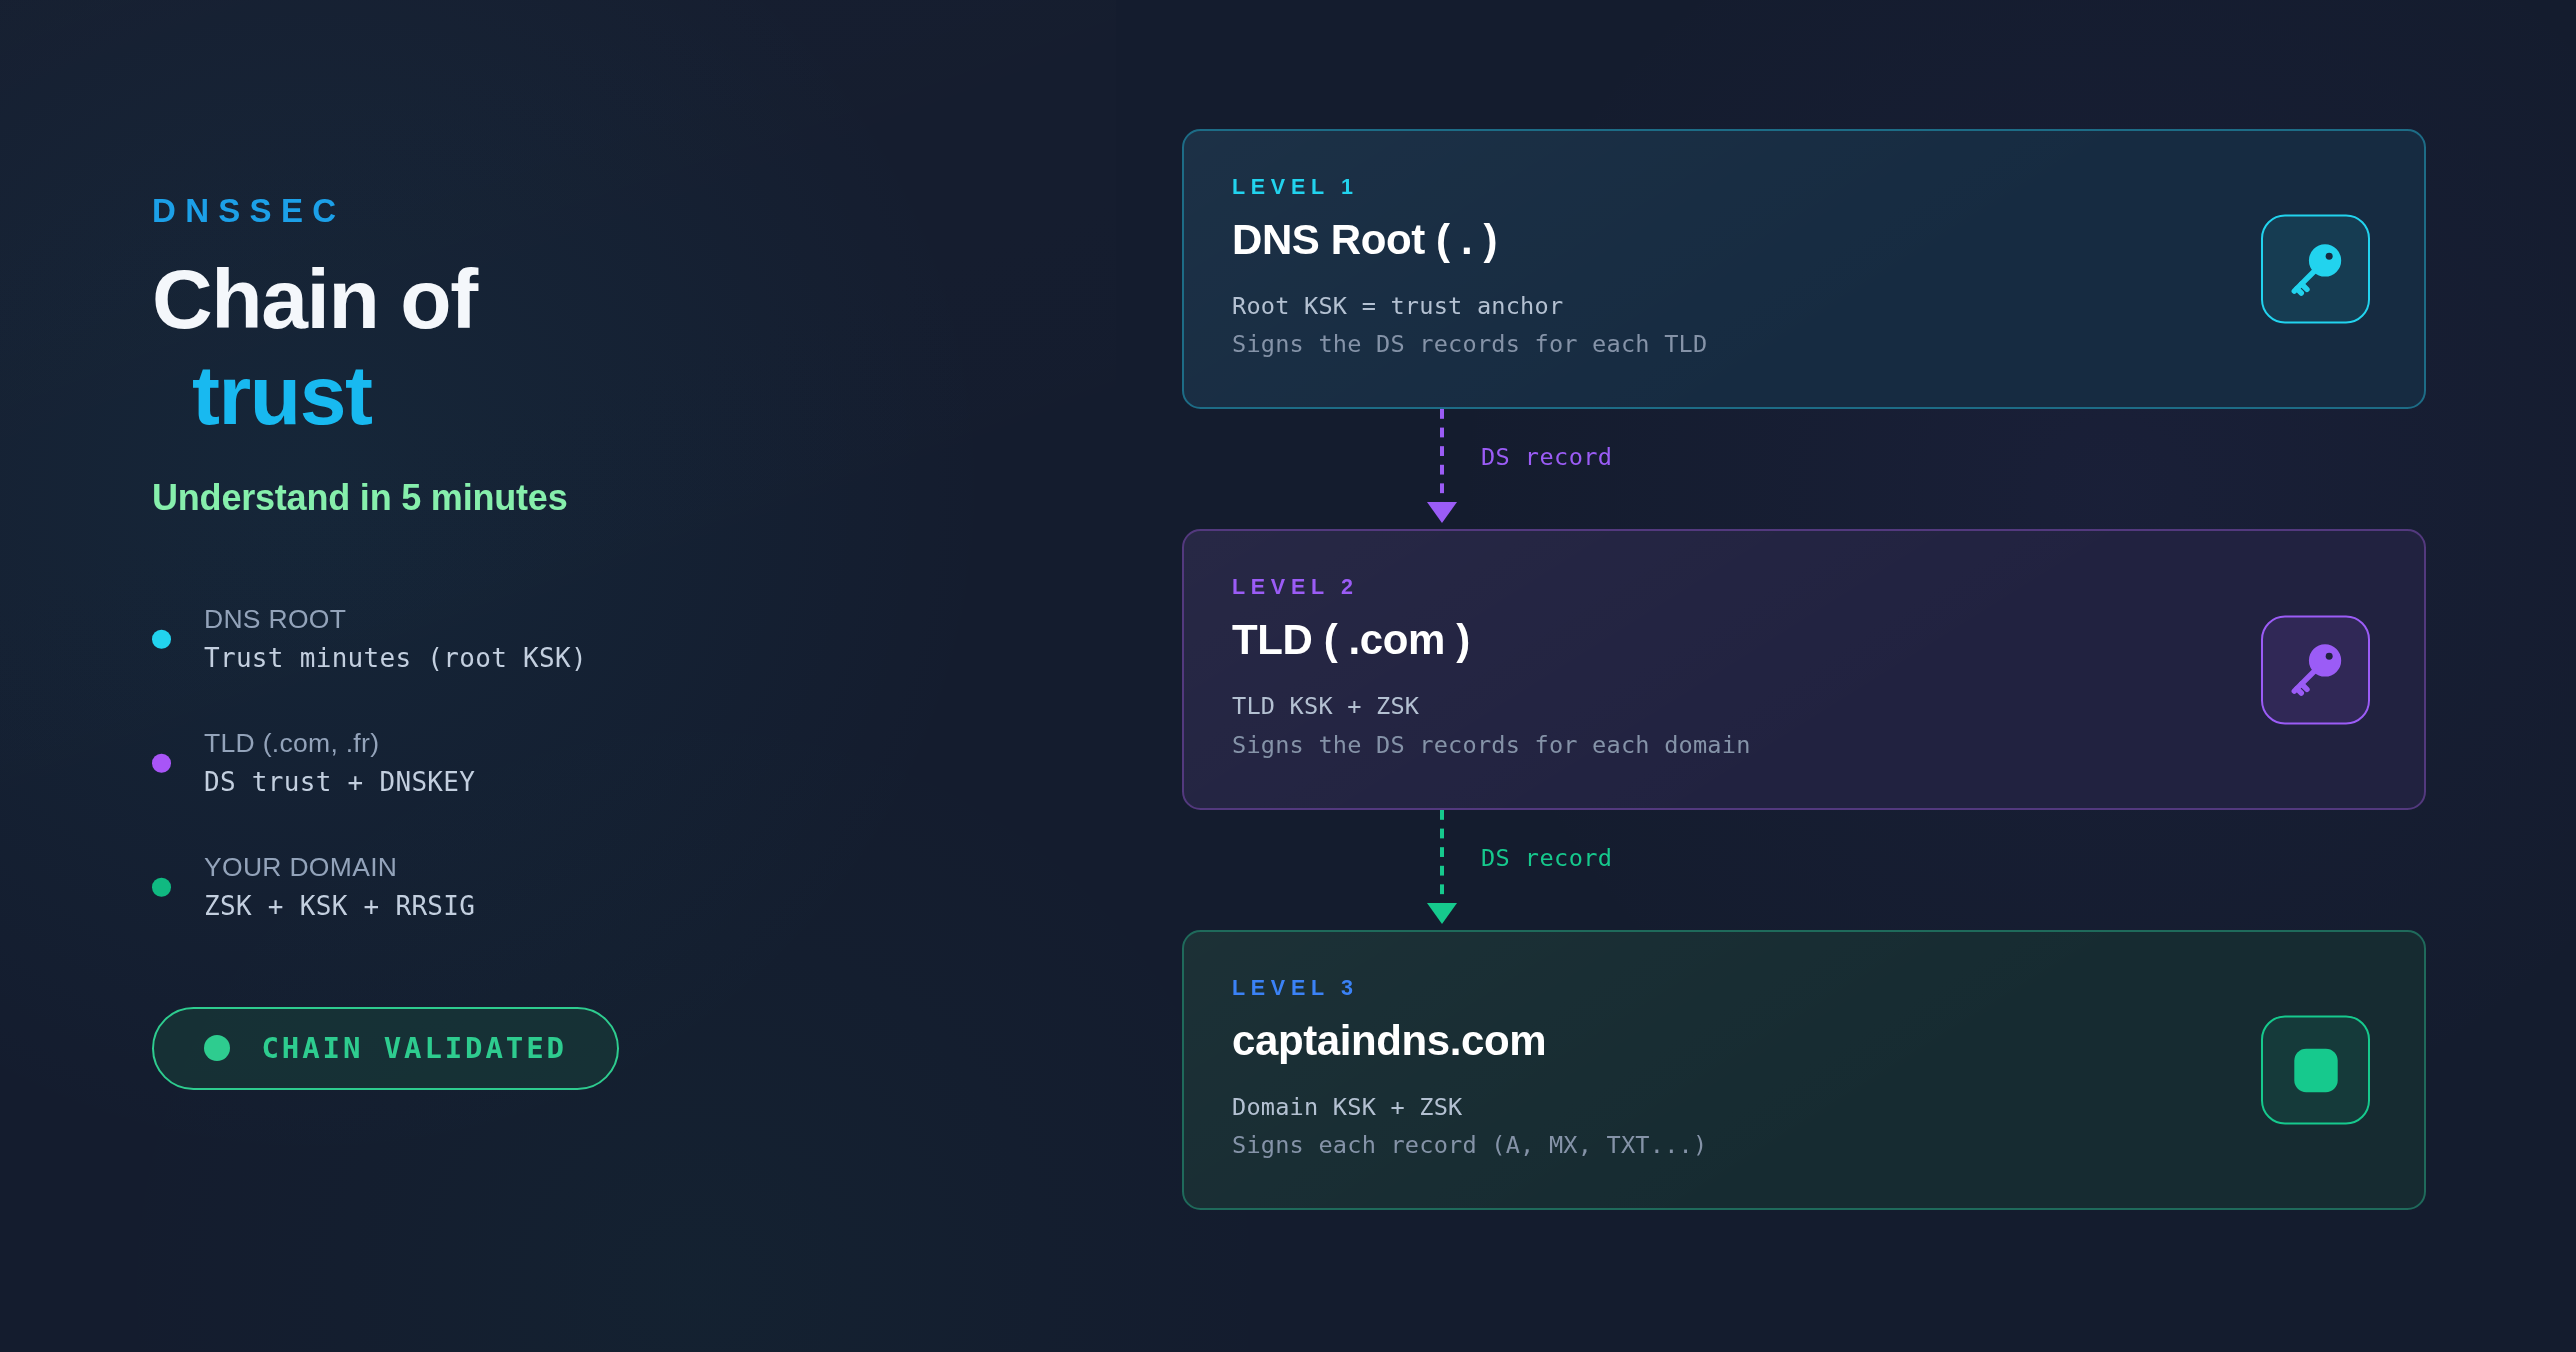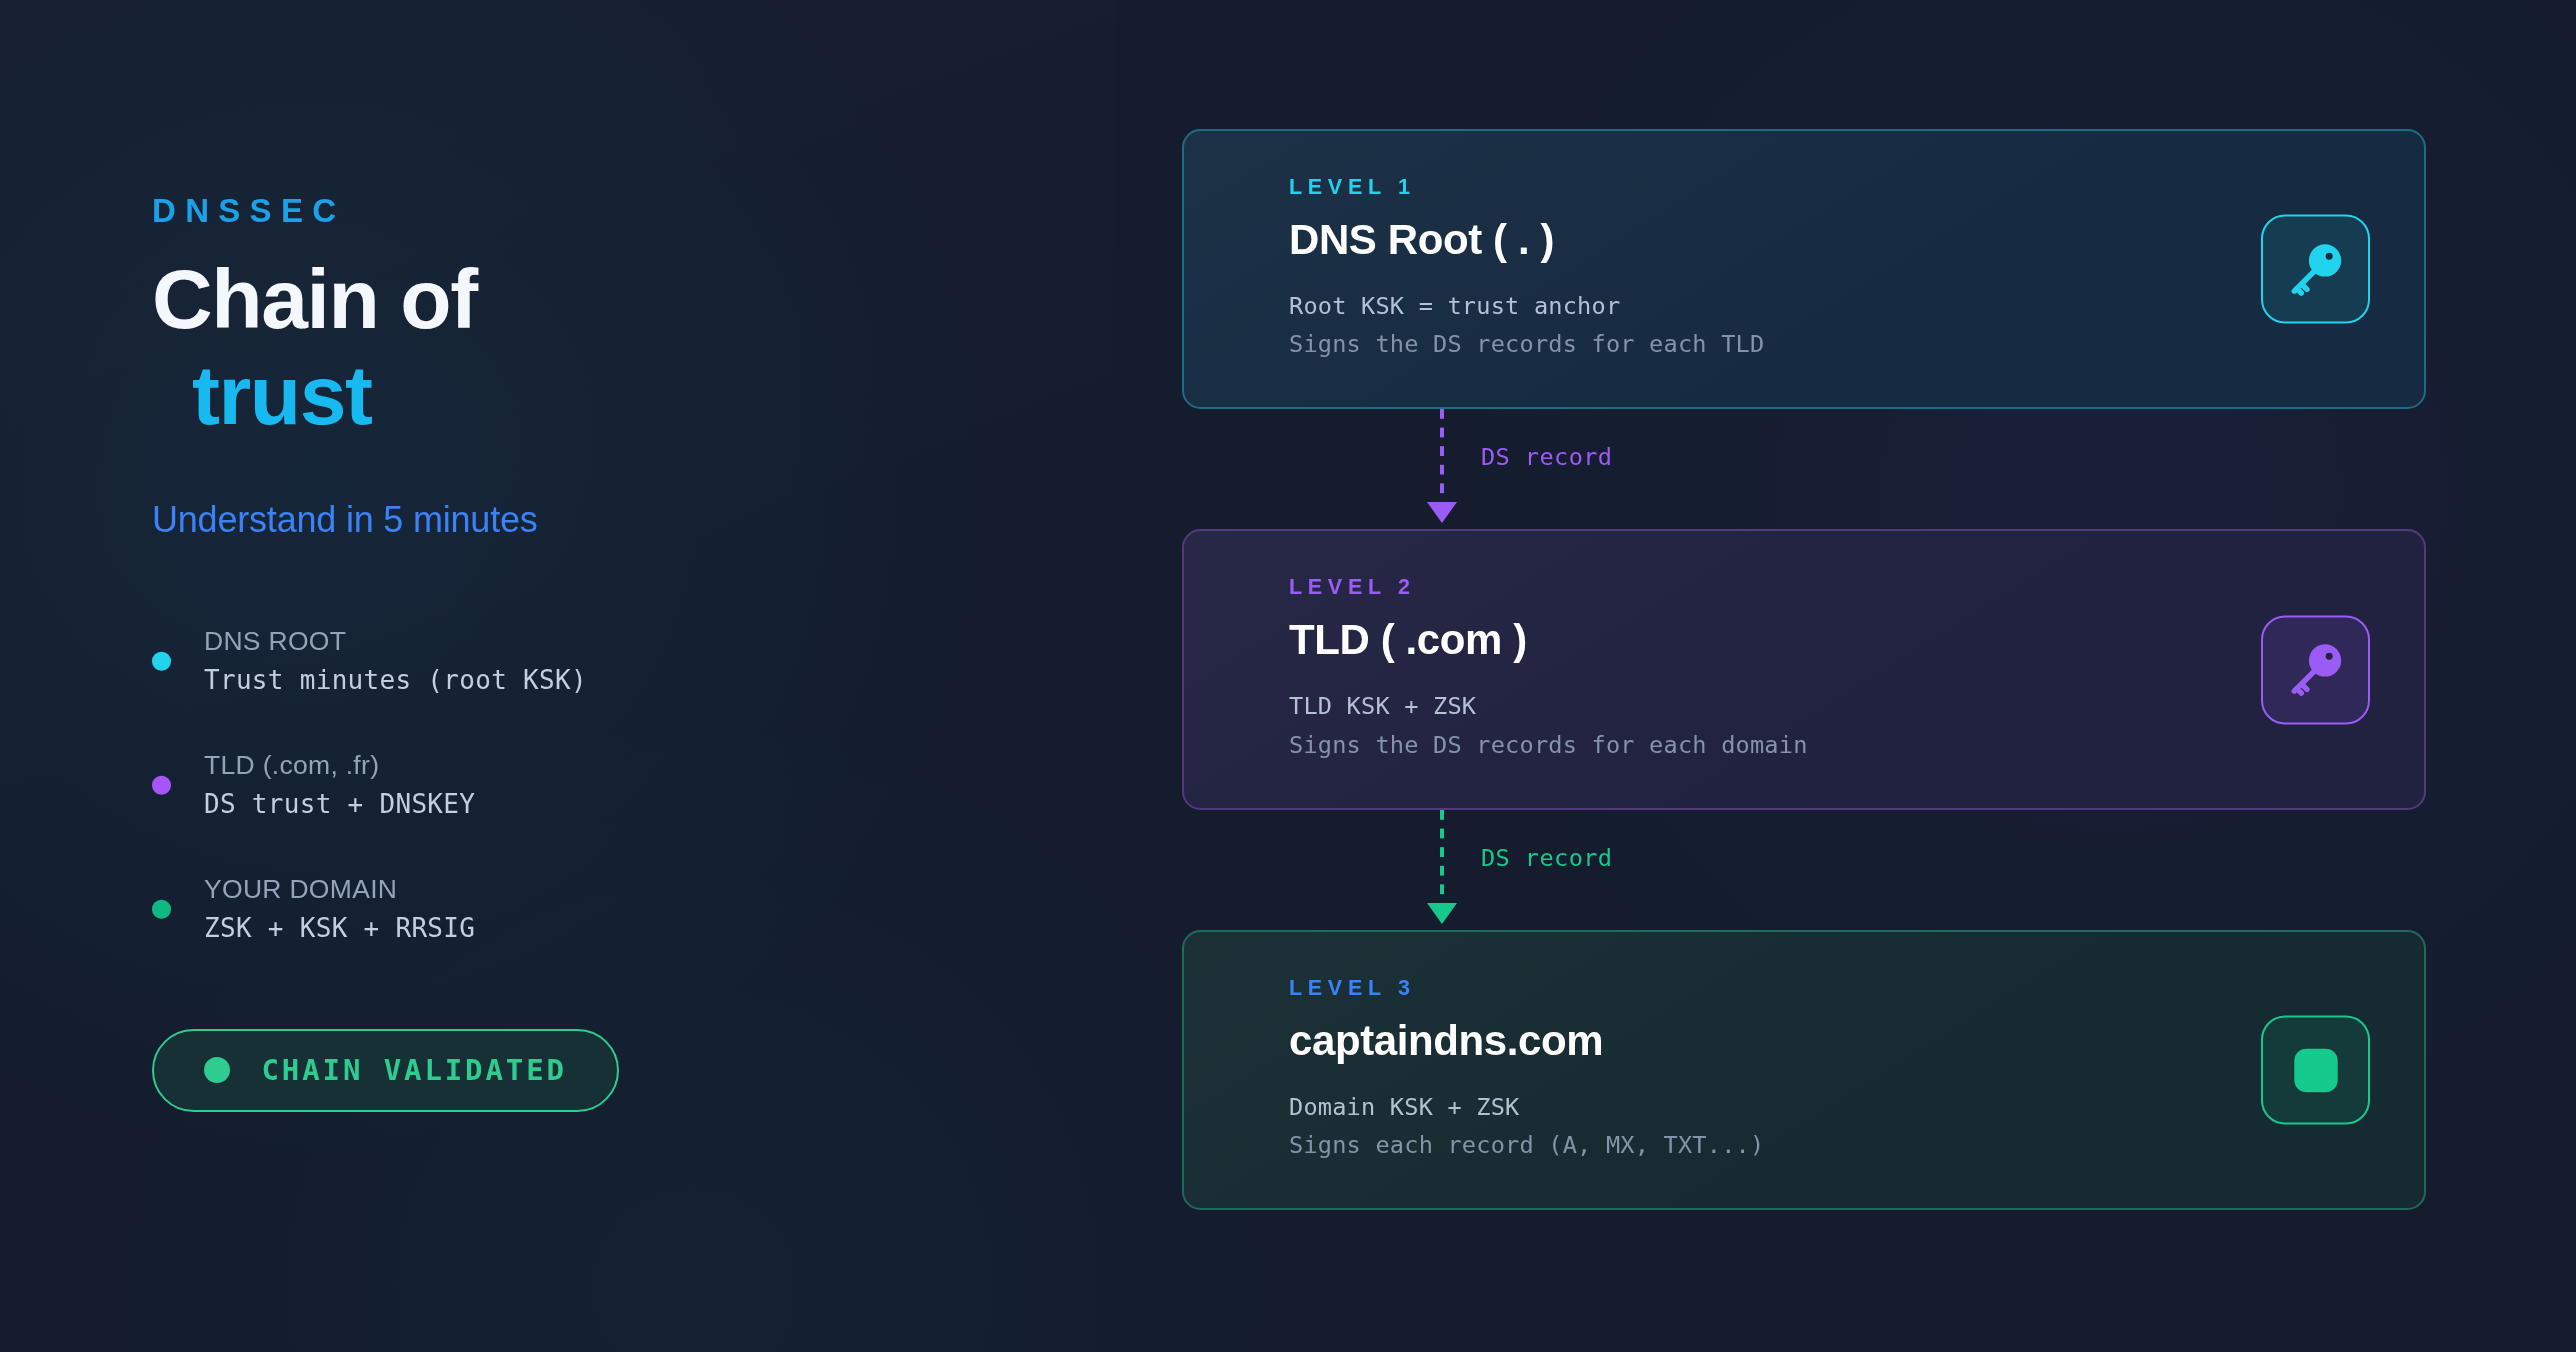--- a/index.html
+++ b/index.html
@@ -45,22 +45,22 @@
     color:#1ca0e8; margin-bottom:24px;
   }
   .headline {
     font-size:84px; font-weight:700; line-height:1.08;
     color:#f4f7fb; letter-spacing:-1.4px;
   }
   .headline .accent {
     display:block; color:#18b9f0; margin-top:5.7px;margin-left:40px;
   }
   .subhead {
-    margin-top:58px; font-size:36px; font-weight:400;
-    color:#3b82f6; letter-spacing:-0.2px;
+    margin-top:36px; font-size:36px; font-weight:700;
+    color:#86efac; letter-spacing:-0.2px;
   }
 
   
   .facts { margin-top:83px; }
   .fact { position:relative; padding-left:52px; margin-bottom:50px; }
   .fact:last-child { margin-bottom:0; }
   .fact .dot {
     position:absolute; left:0; top:50%; transform:translateY(-50%);
     width:18.6px; height:18.6px; border-radius:50%;
   }
@@ -88,21 +88,21 @@
     font-family:"DejaVu Sans Mono", monospace;
     font-size:29px; font-weight:700; letter-spacing:2.9px; color:#2ecc8f;
     white-space:nowrap;
   }
 
   
   .chain { position:absolute; left:1182px; top:129px; width:1244px; }
 
   .card {
     position:relative; border-radius:18.6px; border:2.1px solid;
-    padding:44px 53px 46px 105px; overflow:hidden;
+    padding:44px 53px 46px 48px; overflow:hidden;
   }
   .card::after {
     content:""; position:absolute; inset:0; pointer-events:none;
     background:linear-gradient(148deg, rgba(255,255,255,.028) 0%, rgba(255,255,255,0) 60%);
   }
   .card-body { position:relative; z-index:2; padding-right:172px; }
 
   .card .level {
     font-size:21.5px; font-weight:700; letter-spacing:5.7px; margin-bottom:15.7px;
   }

